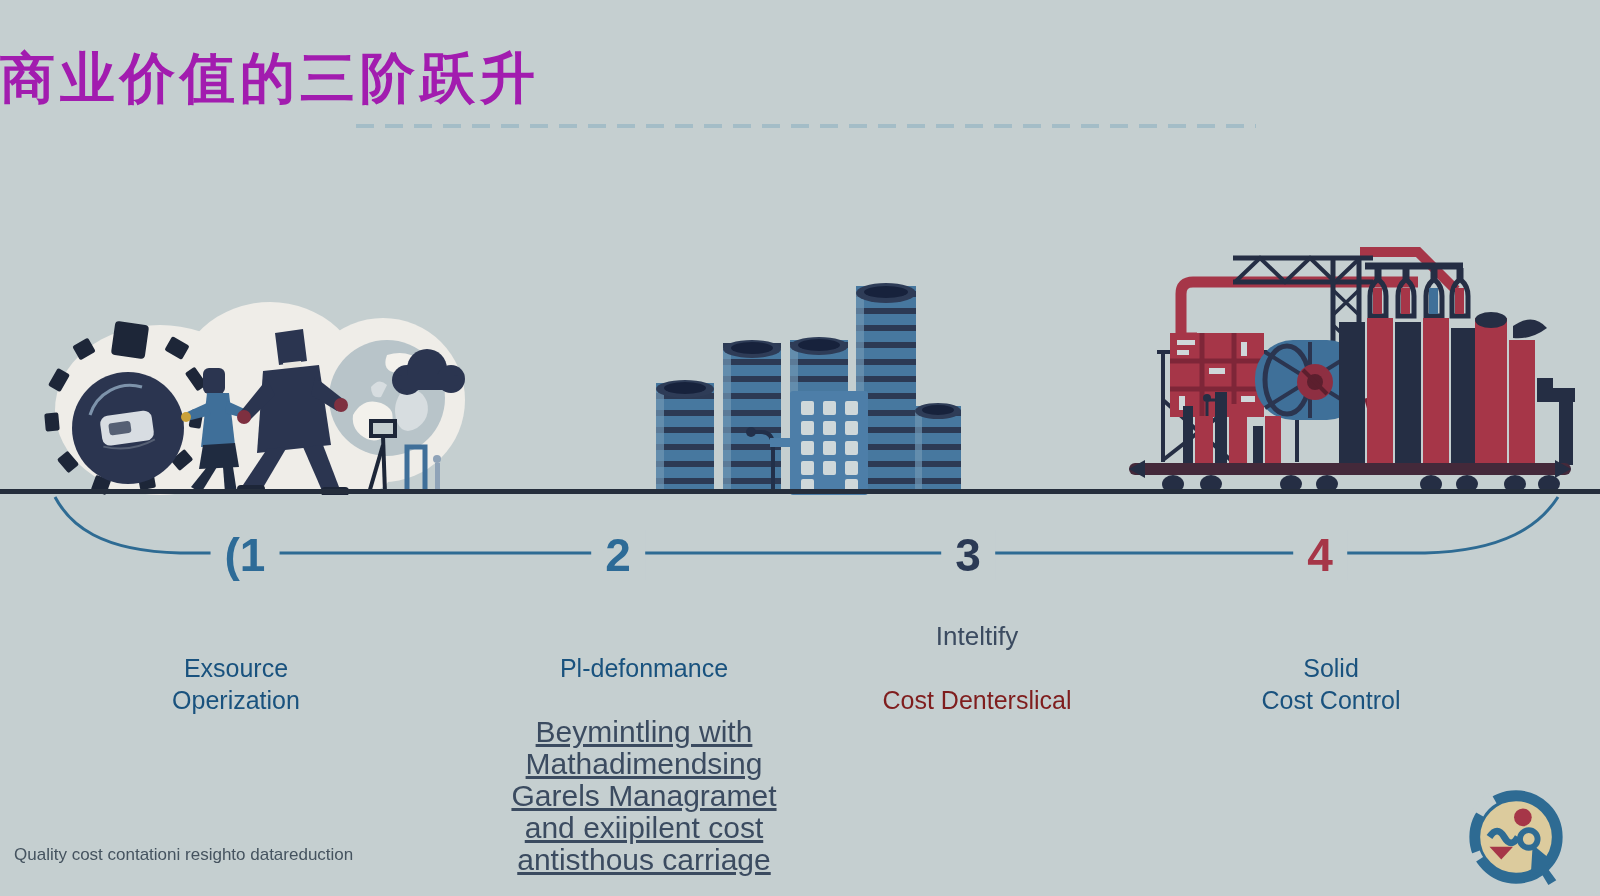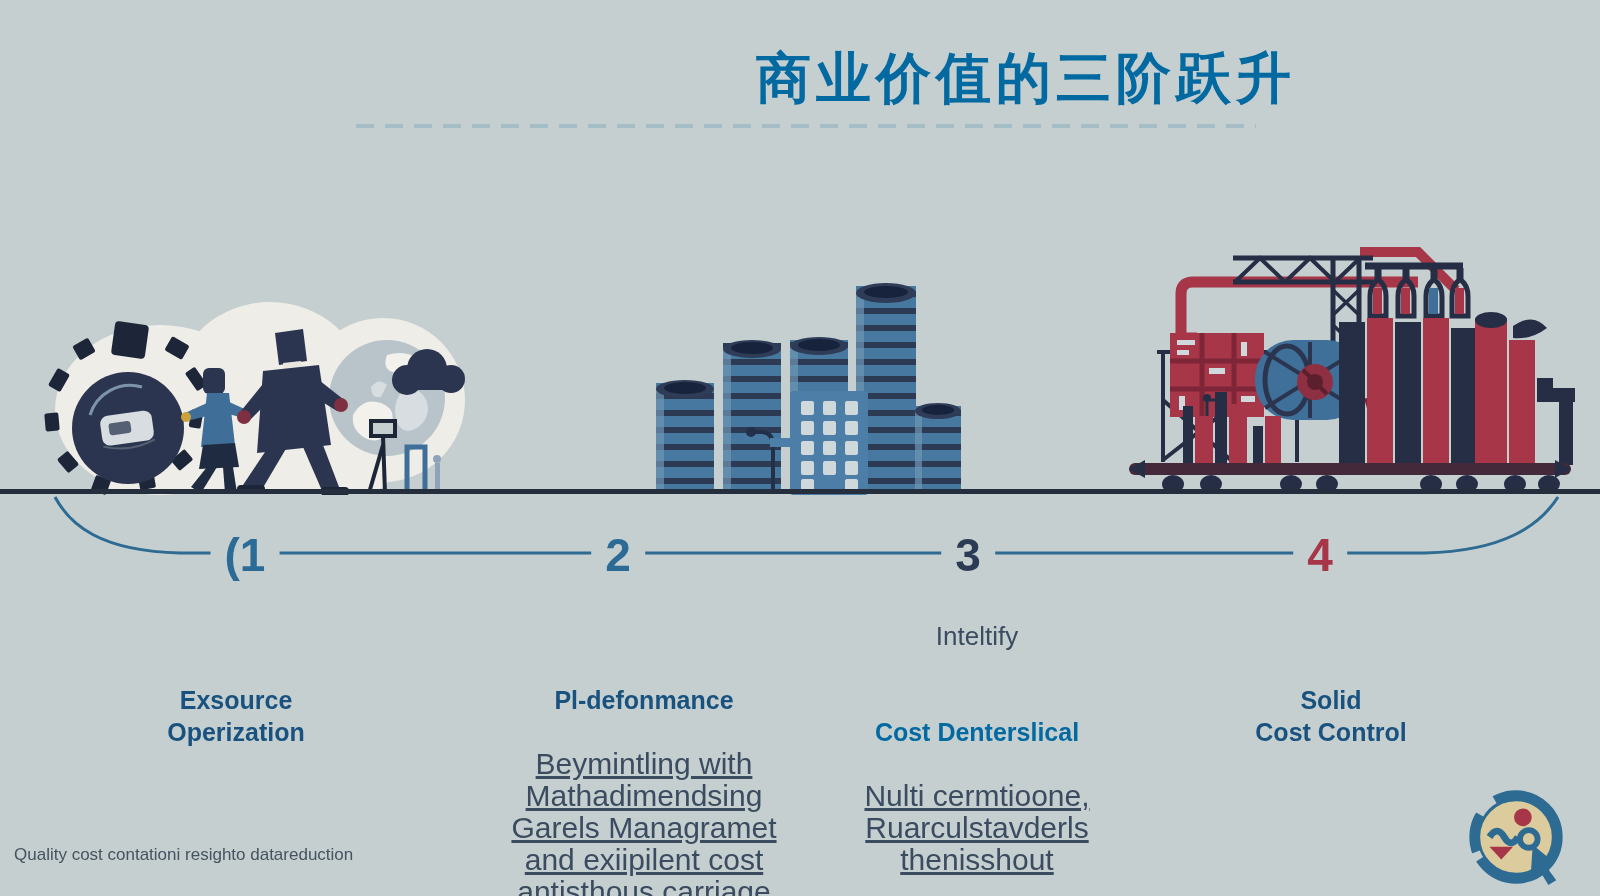--- a/index.html
+++ b/index.html
@@ -1,37 +1,37 @@
 <!DOCTYPE html>
 <html><head>
 <meta charset="utf-8">
 <style>
   html,body{margin:0;padding:0;}
   body{font-family:"Liberation Sans","DejaVu Sans",sans-serif;}
   #canvas{position:relative;width:1600px;height:896px;background:#c5cfd0;overflow:hidden;}
 
   
-  .title{position:absolute;top:42px;left:0;width:1296px;text-align:right;
-         font-size:55px;font-weight:600;color:#0369a1;letter-spacing:5px;}
+  .title{position:absolute;top:42px;left:0;width:1296px;text-align:left;
+         font-size:55px;font-weight:600;color:#a21caf;letter-spacing:5px;}
   .title-divider{position:absolute;top:124px;left:356px;width:900px;height:4px;
          background:repeating-linear-gradient(90deg,#a4bdc7 0 18px,transparent 18px 29px);}
 
   
   .ground-line{position:absolute;top:489px;left:0;width:1600px;height:5px;background:#252e3c;}
   .bracket-svg{position:absolute;top:489px;left:0;}
 
   
   .stage-number{position:absolute;top:530px;transform:translateX(-50%);
          font-size:46px;font-weight:bold;line-height:50px;background:#c5cfd0;padding:0 14px;}
 
   
   .stage-col{position:absolute;top:588px;width:340px;transform:translateX(-50%);
          text-align:center;color:#3b4b60;font-size:23px;line-height:32px;white-space:pre-line;}
   .stage-pretitle{font-size:26px;}
-  .stage-title{font-size:25px;font-weight:bold;margin-top:32px;}
+  .stage-title{font-size:25px;font-weight:normal;}
   .stage-body{font-size:30px;text-decoration:underline;}
 
   
   .footer-caption{position:absolute;left:14px;top:845px;font-size:17px;color:#45535f;}
   .brand-logo{position:absolute;left:1462px;top:782px;}
 
   .illu{position:absolute;}
 </style>
 </head>
 <body>
@@ -308,24 +308,21 @@
     <div class="stage-pretitle"></div>
     <div class="stage-title" style="color: rgb(25, 82, 126);">Pl-defonmance</div>
     <div class="stage-body">Beymintling with
 Mathadimendsing
 Garels Managramet
 and exiipilent cost
 antisthous carriage</div>
   </div>
   <div class="stage-col" style="left:977px">
     <div class="stage-pretitle">Inteltify</div>
-    <div class="stage-title" style="color: #0369a1;">Cost Denterslical</div>
-    <div class="stage-body">Nulti cermtioone,
-Ruarculstavderls
-thenisshout</div>
+    <div class="stage-title" style="color: #7f1d1d;">Cost Denterslical</div>
   </div>
   <div class="stage-col" style="left:1331px">
     <div class="stage-pretitle"></div>
     <div class="stage-title" style="color: rgb(25, 82, 126); text-align: center;">Solid
 Cost Control</div>
   </div>
 
   <div class="footer-caption">Quality cost contationi resighto datareduction</div>
 
   <svg class="brand-logo" width="108" height="110" viewBox="0 0 110 112">

